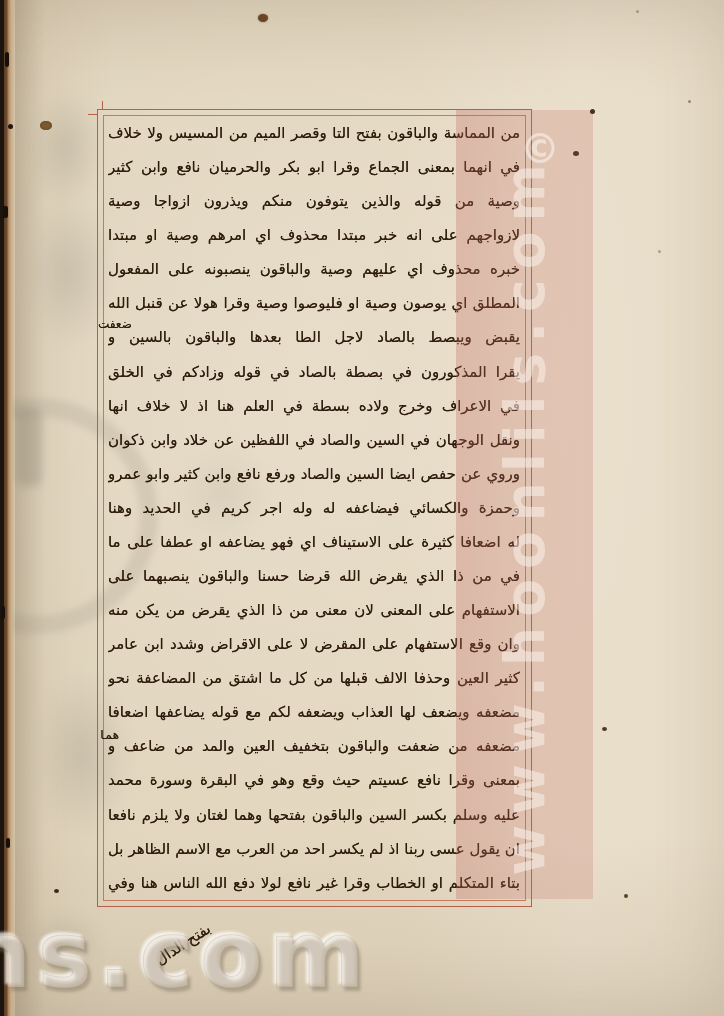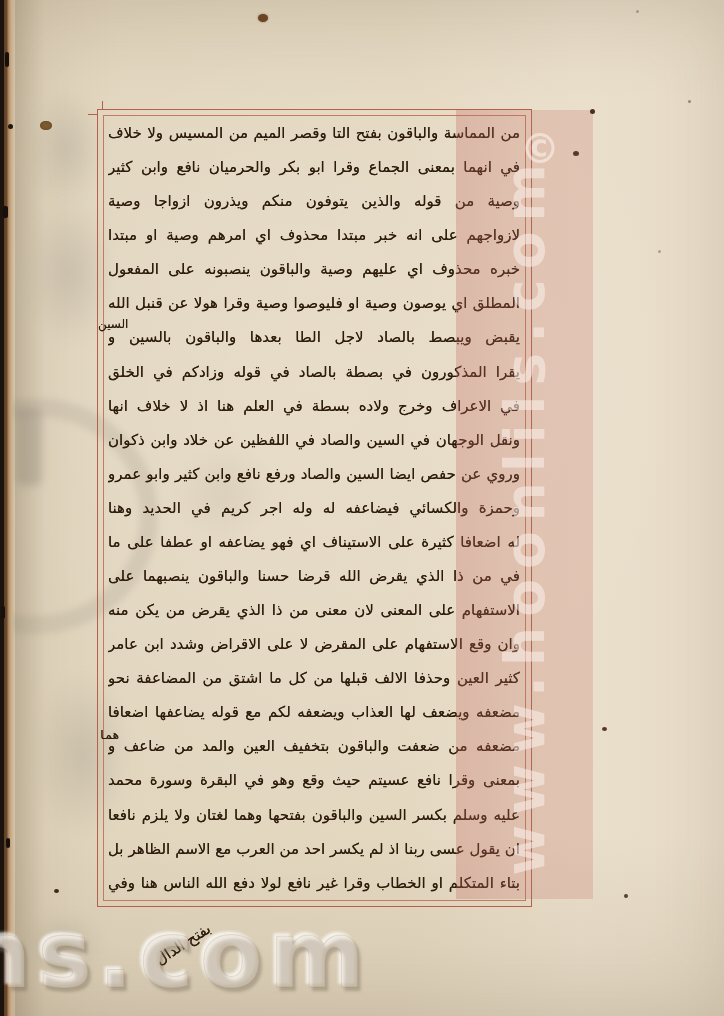--- a/index.html
+++ b/index.html
@@ -142,21 +142,21 @@
   <div class="line">وان وقع الاستفهام على المقرض لا على الاقراض وشدد ابن عامر وابن</div>
   <div class="line">كثير العين وحذفا الالف قبلها من كل ما اشتق من المضاعفة نحو</div>
   <div class="line">مضعفه ويضعف لها العذاب ويضعفه لكم مع قوله يضاعفها اضعافا</div>
   <div class="line">مضعفه من ضعفت والباقون بتخفيف العين والمد من ضاعف و</div>
   <div class="line">بمعنى وقرا نافع عسيتم حيث وقع وهو في البقرة وسورة محمد صلى الله</div>
   <div class="line">عليه وسلم بكسر السين والباقون بفتحها وهما لغتان ولا يلزم نافعا</div>
   <div class="line">ان يقول عسى ربنا اذ لم يكسر احد من العرب مع الاسم الظاهر بل اذا اتصل</div>
   <div class="line">بتاء المتكلم او الخطاب وقرا غير نافع لولا دفع الله الناس هنا وفي الحج</div>
 </div>
 
-<div class="sup-note" style="left:98px;top:317px;">السين</div>
+<div class="sup-note" style="left:98px;top:317px;">ضعفت</div>
 <div class="sup-note" style="left:98px;top:728px;font-family:Liberation Mono, monospace;">هما</div>
 
 <div class="catchword">بفتح الدال</div>
 
 <div class="wm-bottom">ns.com</div>
 
 <div class="band"></div>
 <div class="band-text">
   <span>www.hoonlils.com</span>
 </div>

